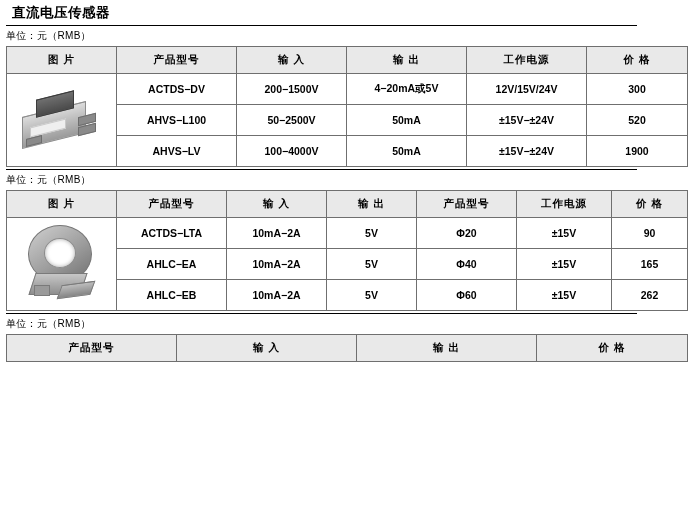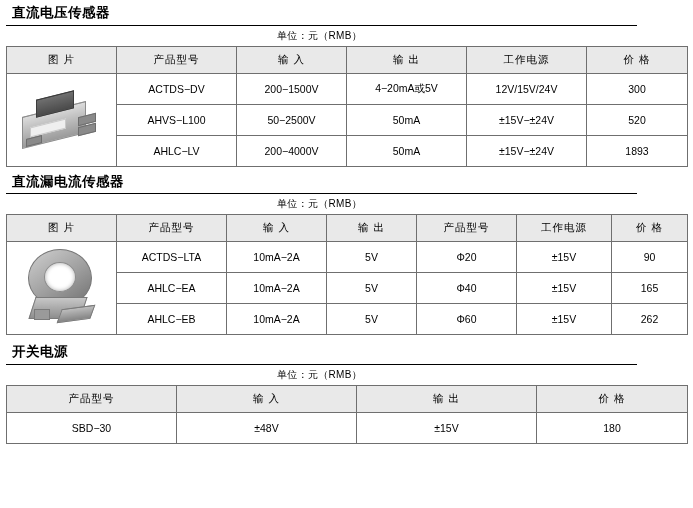--- a/index.html
+++ b/index.html
@@ -30,42 +30,42 @@
     letter-spacing: 0.5px;
     padding: 4px 0 3px 6px;
     line-height: 1.3;
   }
   .title-rule {
     border-bottom: 1px solid #000;
     margin: 0 0 0 0;
     height: 0;
   }
   .unit-line {
-    text-align: center;
+    text-align: left;
     font-size: 10px;
     padding: 3px 4px 3px 0;
     letter-spacing: 0.3px;
   }
   table.grid {
     border-collapse: collapse;
     width: 681px;
     table-layout: fixed;
   }
   table.grid th, table.grid td {
     border: 1px solid #6f6f6f;
     font-size: 10.5px;
     text-align: center;
     vertical-align: middle;
     height: 30px;
     padding: 0 2px;
-    font-weight: normal;
+    font-weight: bold;
   }
   table.grid thead th {
     background: #e9e9e9;
-    font-weight: normal;
+    font-weight: bold;
     letter-spacing: 1px;
     height: 26px;
   }
   .imgcell {
     background: #ffffff;
     padding: 0;
   }
   
   .img-wrap {
     position: relative;
@@ -228,32 +228,31 @@
           <td>300</td>
         </tr>
         <tr>
           <td>AHVS−L100</td>
           <td>50−2500V</td>
           <td>50mA</td>
           <td>±15V−±24V</td>
           <td>520</td>
         </tr>
         <tr>
-          <td>AHLC−LV</td>
-          <td>200−4000V</td>
+          <td>AHVS−LV</td>
+          <td>100−4000V</td>
           <td>50mA</td>
           <td>±15V−±24V</td>
-          <td>1893</td>
+          <td>1900</td>
         </tr>
       </tbody>
     </table>
   </div>
 
   <div class="section">
-    <div class="sec-title">直流漏电流传感器</div>
     <div class="title-rule"></div>
     <div class="unit-line">单位：元（RMB）</div>
     <table class="grid">
       <colgroup>
         <col style="width:110px">
           <col style="width:110px">
           <col style="width:100px">
         <col style="width:90px">
           <col style="width:100px">
           <col style="width:95px">
@@ -304,42 +303,35 @@
           <td>5V</td>
           <td>Φ60</td>
           <td>±15V</td>
           <td>262</td>
         </tr>
       </tbody>
     </table>
   </div>
 
   <div class="section bottom-sec">
-    <div class="sec-title">开关电源</div>
     <div class="title-rule"></div>
     <div class="unit-line">单位：元（RMB）</div>
     <table class="grid">
       <colgroup>
         <col style="width:170px">
           <col style="width:180px">
           <col style="width:180px">
           <col style="width:151px">
       </colgroup>
       <thead>
         <tr>
           <th>产品型号</th>
           <th>输 入</th>
           <th>输 出</th>
           <th>价 格</th>
         </tr>
       </thead>
       <tbody>
-        <tr>
-          <td>SBD−30</td>
-          <td>±48V</td>
-          <td>±15V</td>
-          <td>180</td>
-        </tr>
       </tbody>
     </table>
   </div>
 
 </div>
 
 </body></html>

